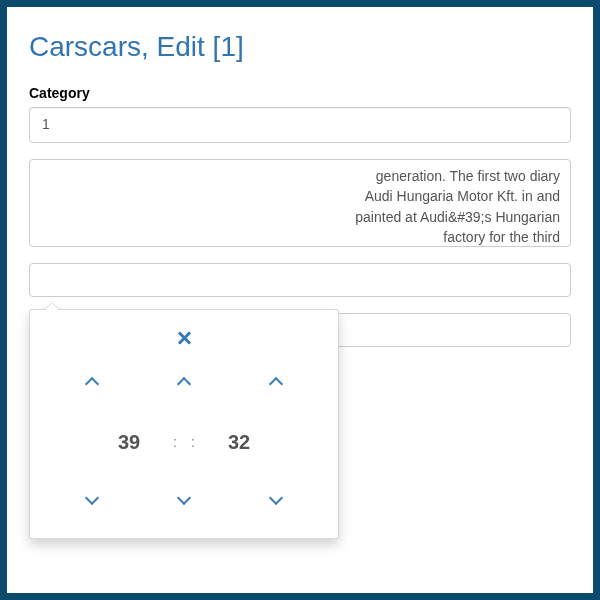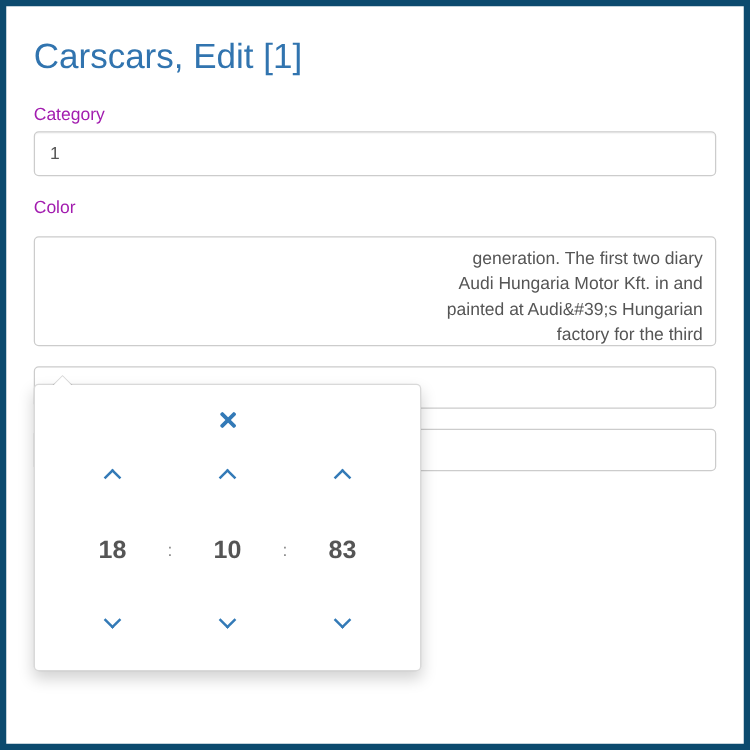--- a/index.html
+++ b/index.html
@@ -7,39 +7,39 @@
     margin: 0;
     padding: 0;
     font-family: -apple-system, BlinkMacSystemFont, "Segoe UI", Helvetica, Arial, sans-serif;
     font-size: 14px;
     color: #333;
     background: #fff;
   }
   .frame {
     width: 600px;
     height: 600px;
-    border: 5px solid #0c4a6e;
+    border: 7px solid #0c4a6e;
     position: relative;
     overflow: hidden;
     padding: 16px 22px;
   }
   .page-title {
     font-size: 28px;
     font-weight: 400;
     color: #3174af;
     margin: 8px 0 22px 0;
   }
   .form-group {
     margin-bottom: 16px;
   }
   .form-label {
     display: block;
-    font-weight: 400;
-    font-size: 14px;
-    color: #a21caf;
+    font-weight: 700;
+    font-size: 14px;
+    color: #000000;
     margin-bottom: 6px;
   }
   .form-control {
     width: 100%;
     padding: 7px 12px;
     font-size: 14px;
     line-height: 1.42857;
     color: #555;
     background: #fff;
     border: 1px solid #ccc;
@@ -221,21 +221,20 @@
 <div class="frame">
 
   <h1 class="page-title">Carscars, Edit [1]</h1>
 
   <div class="form-group">
     <label class="form-label">Category</label>
     <input class="form-control" type="text" value="1" style="">
   </div>
 
   <div class="form-group">
-    <label class="form-label">Color</label>
   </div>
 
 
   <div class="form-group">
     <div class="textarea-wrap">
       <div style="text-align:right; padding-left:310px;">generation. The first two diary Audi Hungaria Motor Kft. in and painted at Audi&amp;#39;s Hungarian factory for the third</div>
     </div>
   </div>
 
   <div class="hidden-below">
@@ -260,29 +259,26 @@
           <span class="tp-btn"><span class="chev up"></span></span>
         </div>
       <div class="tp-sep"></div>
       <div class="tp-cell">
           <span class="tp-btn"><span class="chev up"></span></span>
         </div>
     </div>
 
     <div class="tp-row values">
       <div class="tp-cell">
-          <span class="tp-value">18</span>
+          <span class="tp-value">39</span>
         </div>
       <div class="tp-sep">:</div>
-      <div class="tp-cell">
-          <span class="tp-value">10</span>
-        </div>
       <div class="tp-sep">:</div>
       <div class="tp-cell">
-          <span class="tp-value">83</span>
+          <span class="tp-value">32</span>
         </div>
     </div>
 
     <div class="tp-row">
       <div class="tp-cell">
           <span class="tp-btn"><span class="chev down"></span></span>
         </div>
       <div class="tp-sep"></div>
       <div class="tp-cell">
           <span class="tp-btn"><span class="chev down"></span></span>

